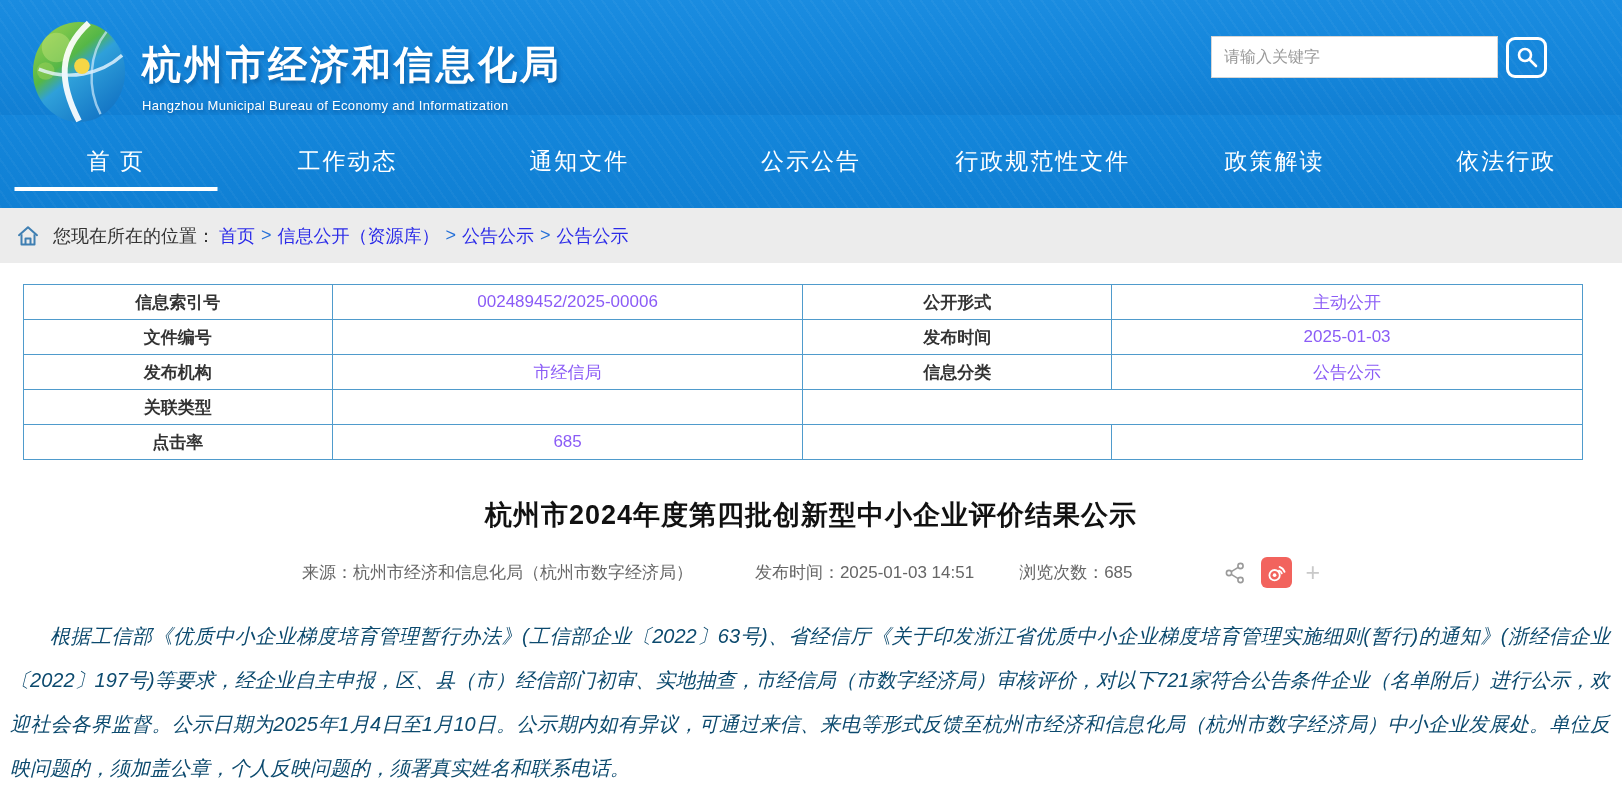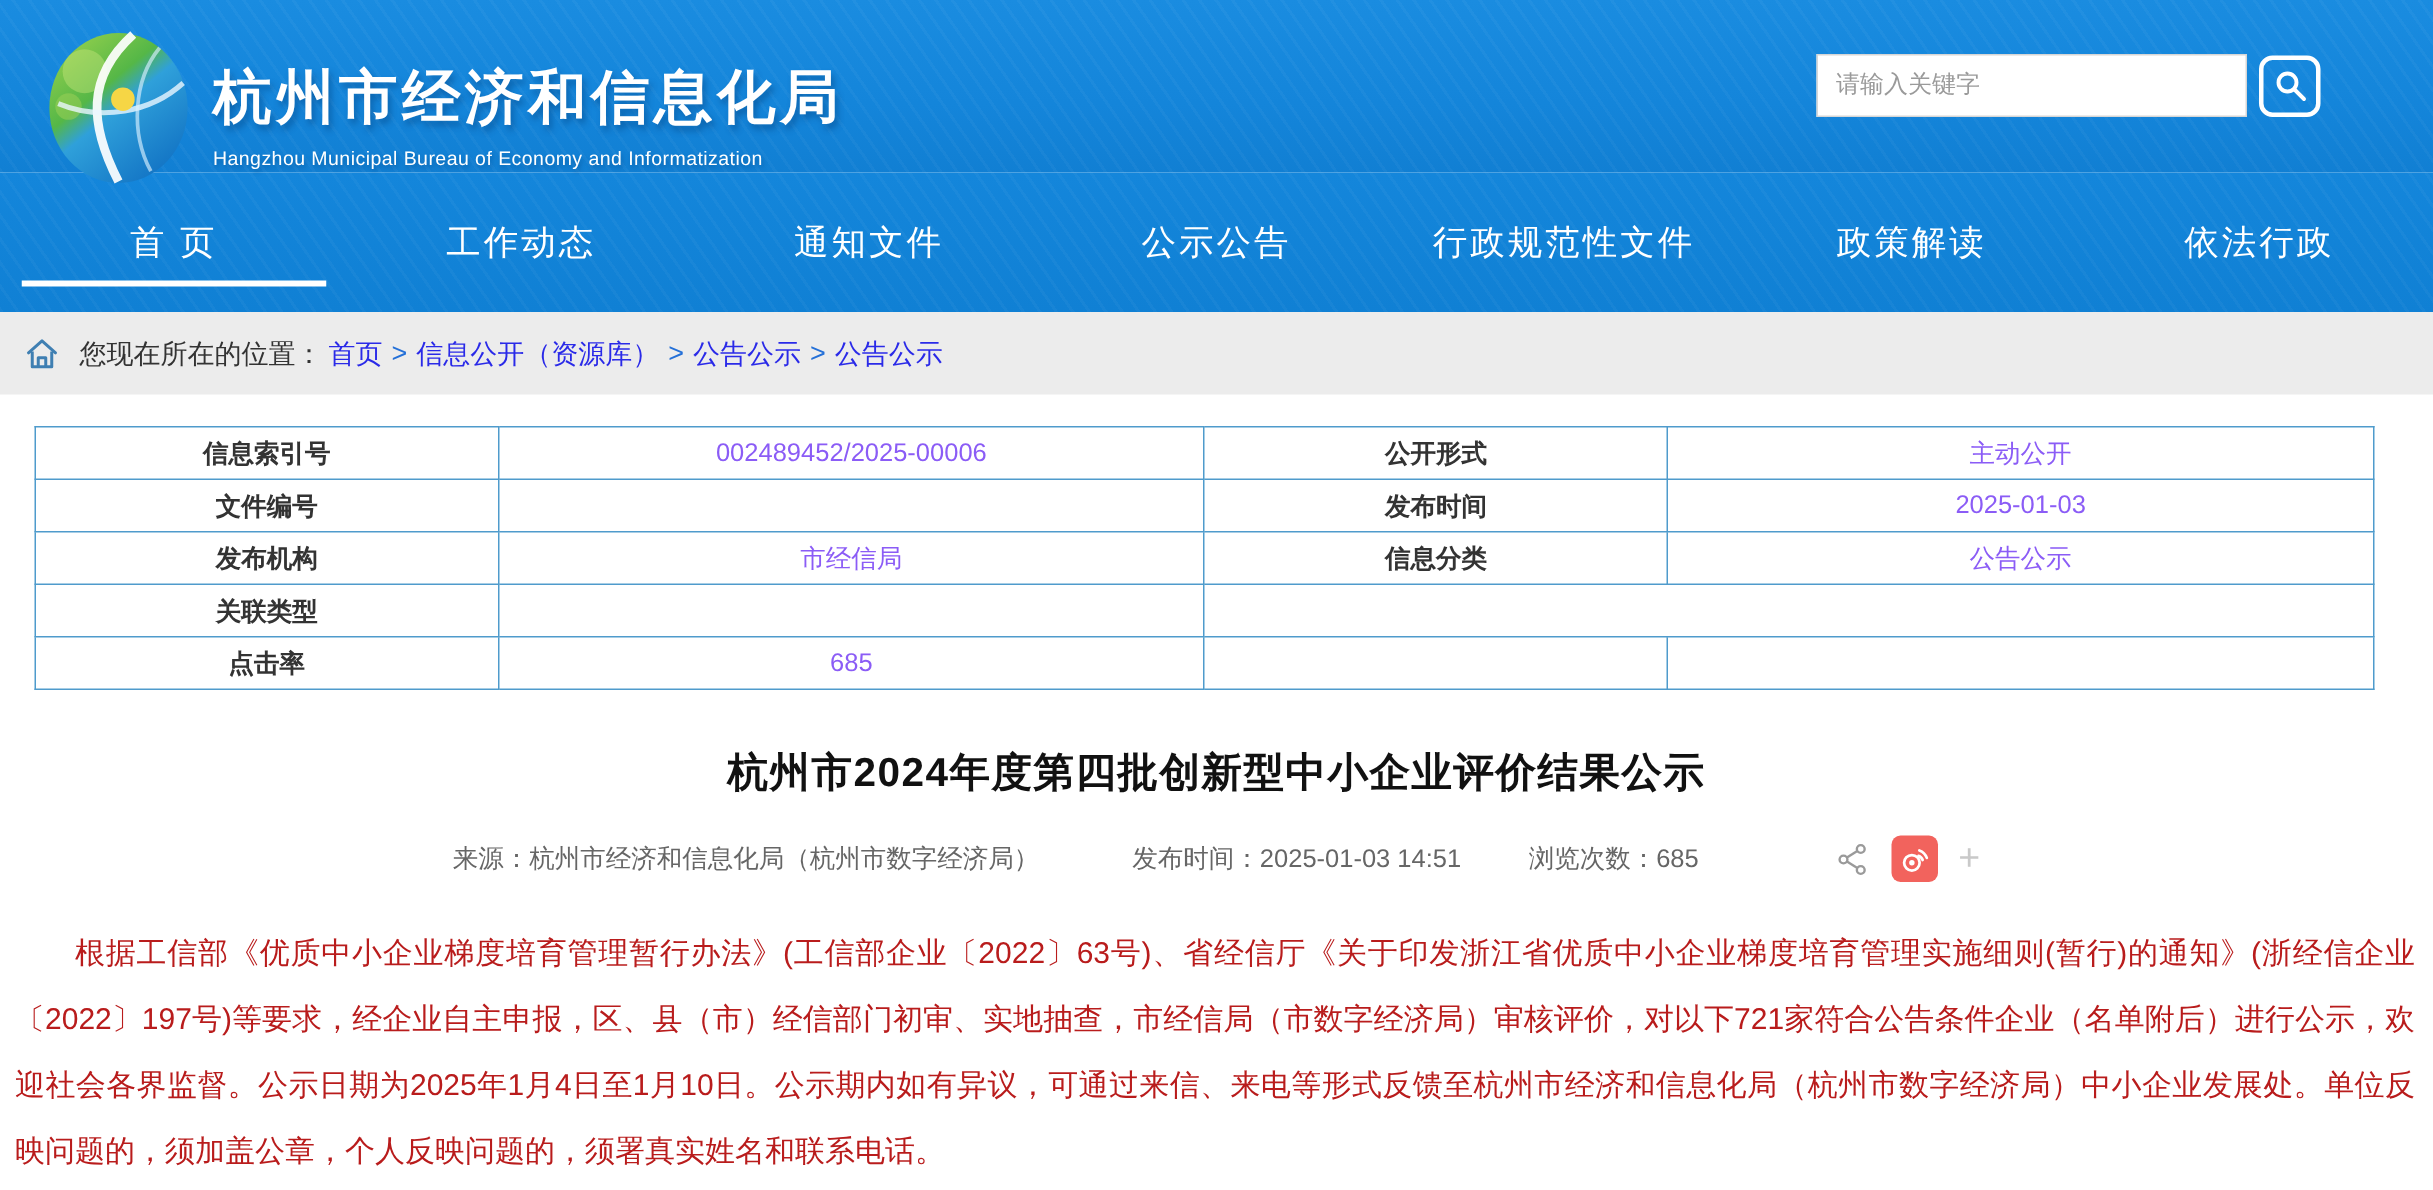--- a/index.html
+++ b/index.html
@@ -88,22 +88,22 @@
   .weibo-btn {
     width:31px; height:31px; margin-left:14px; border:none; cursor:pointer;
     background:#f2635d; border-radius:6px; display:flex; align-items:center; justify-content:center;
     padding:0;
   }
   .plus-btn {
     margin-left:14px; background:none; border:none; cursor:pointer;
     font-size:25px; color:#c9c9c9; line-height:1; padding:0;
   }
   .article-body {
-    margin:26px 12px 0 10px; font-size:20px; color:#b91c1c;
-    line-height:44px; text-align:justify; text-indent:2em;
+    margin:26px 12px 0 10px; font-size:20px; color:#0c4a6e;
+    line-height:44px; text-align:justify; text-indent:2em;font-style:italic;
   }
 </style>
 </head>
 <body>
 
 <div class="header">
   <div class="brand">
     <svg class="logo" viewBox="0 0 100 106">
       <defs>
         <linearGradient id="lg" x1="0" y1="0" x2="0.75" y2="1">

